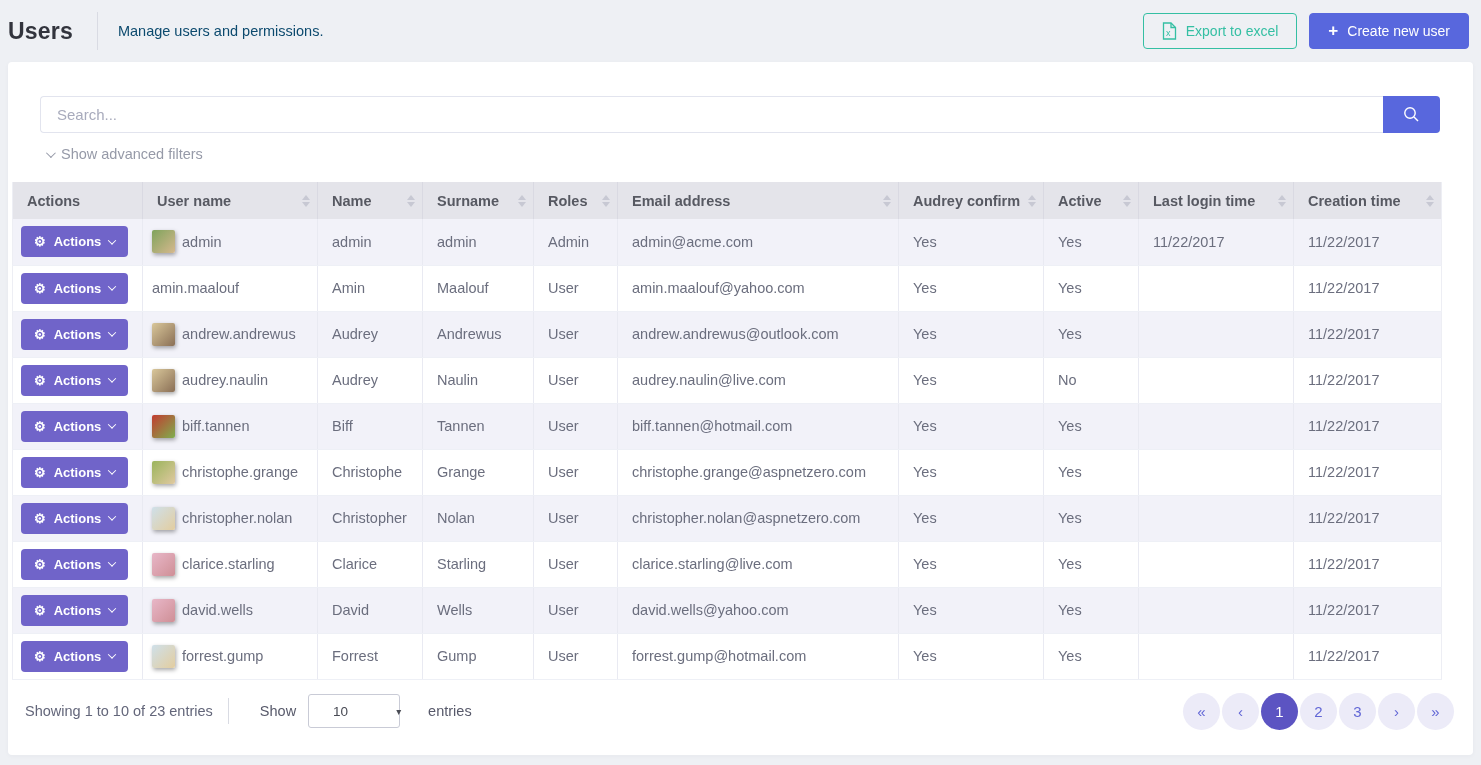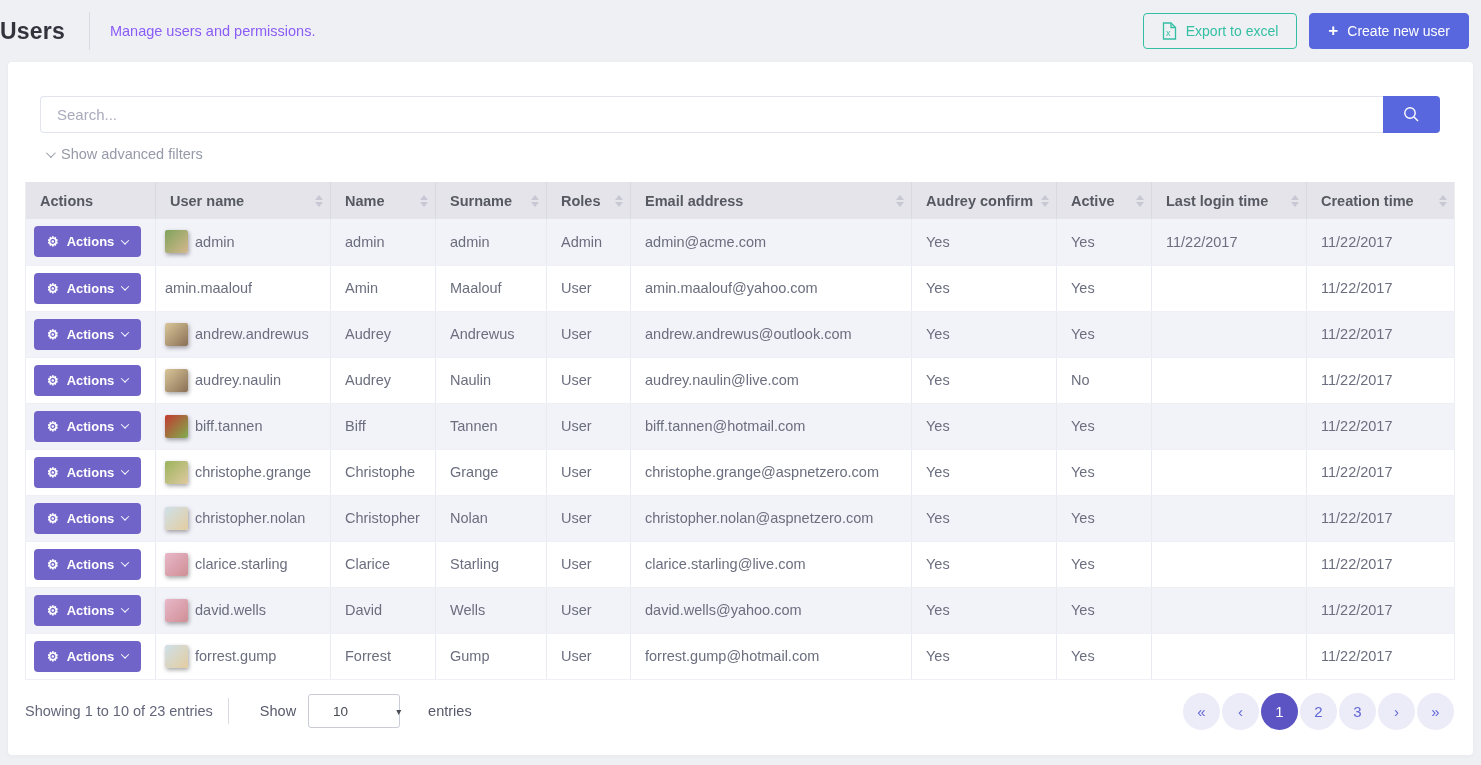--- a/index.html
+++ b/index.html
@@ -6,24 +6,24 @@
   html,body { width:1481px; height:765px; }
   body {
     font-family:"Liberation Sans", sans-serif;
     background:#eef0f4;
     color:#6b6e7e;
     overflow:hidden;
     position:relative;
   }
 
   
-  .topbar { height:62px; display:flex; align-items:center; padding:0 12px 0 0; }
+  .topbar { height:62px; display:flex; align-items:center; padding:0 12px 0 8px; }
   .page-title { font-size:23px; font-weight:700; color:#32343d; letter-spacing:.2px; }
   .topbar-divider { width:1px; height:38px; background:#d9dbe3; margin:0 20px 0 24px; }
-  .page-subtitle { font-size:14.5px; color:#8b5cf6; }
+  .page-subtitle { font-size:14.5px; color:#0c4a6e; }
   .topbar-right { margin-left:auto; display:flex; gap:12px; align-items:center; }
   .btn { height:36px; border-radius:4px; font-size:14px; display:inline-flex; align-items:center;
          cursor:pointer; font-family:inherit; }
   .btn-export { background:transparent; border:1px solid #34bfa3; color:#34bfa3; padding:0 18px; gap:9px; }
   .btn-create { background:#5867dd; border:1px solid #5867dd; color:#fff; padding:0 18px; gap:9px; font-weight:500; }
   .plus-glyph { font-size:17px; font-weight:700; line-height:1; margin-top:-1px; }
 
   
   .card { position:absolute; left:8px; right:8px; top:62px; bottom:10px;
           background:#fff; border-radius:4px; box-shadow:0 1px 4px rgba(40,40,80,.04); }
@@ -36,21 +36,21 @@
   .search-input::placeholder { color:#a8abbc; }
   .search-btn { width:57px; height:37px; background:#5867dd; border:none; border-radius:0 4px 4px 0;
                 display:flex; align-items:center; justify-content:center; cursor:pointer; }
 
   .adv-filter { margin:13px 0 0 38px; display:inline-flex; align-items:center; gap:8px;
                 color:#969aa8; font-size:14.5px; cursor:pointer; }
   .chev { display:inline-block; width:7px; height:7px; border-right:1.6px solid #969aa8;
           border-bottom:1.6px solid #969aa8; transform:rotate(45deg) translateY(-2px); }
 
   
-  table { border-collapse:collapse; table-layout:fixed; width:1429px; margin:20px 0 0 17px;
+  table { border-collapse:collapse; table-layout:fixed; width:1429px; margin:20px 0 0 4px;
           border-left:1px solid #edeef4; border-right:1px solid #edeef4; }
   th { background:#e4e4ea; height:37px; text-align:left; font-size:14.5px; font-weight:700;
        color:#575962; padding:0 24px 0 14px; position:relative; border-right:1px solid #d9d9e2;
        white-space:nowrap; overflow:hidden; }
   th:last-child { border-right:none; }
   .sort { position:absolute; right:7px; top:50%; transform:translateY(-50%);
           display:flex; flex-direction:column; gap:2px; }
   .sort i { width:0; height:0; border-left:4.5px solid transparent; border-right:4.5px solid transparent; }
   .sort .up { border-bottom:5px solid #c7c8d3; }
   .sort .down { border-top:5px solid #c7c8d3; }

